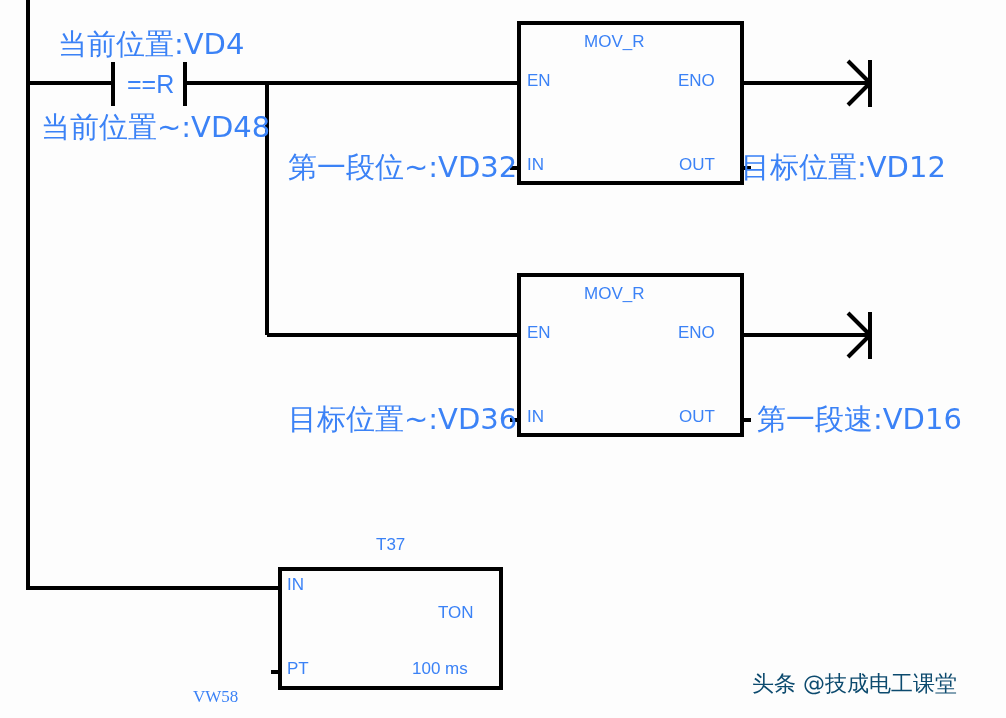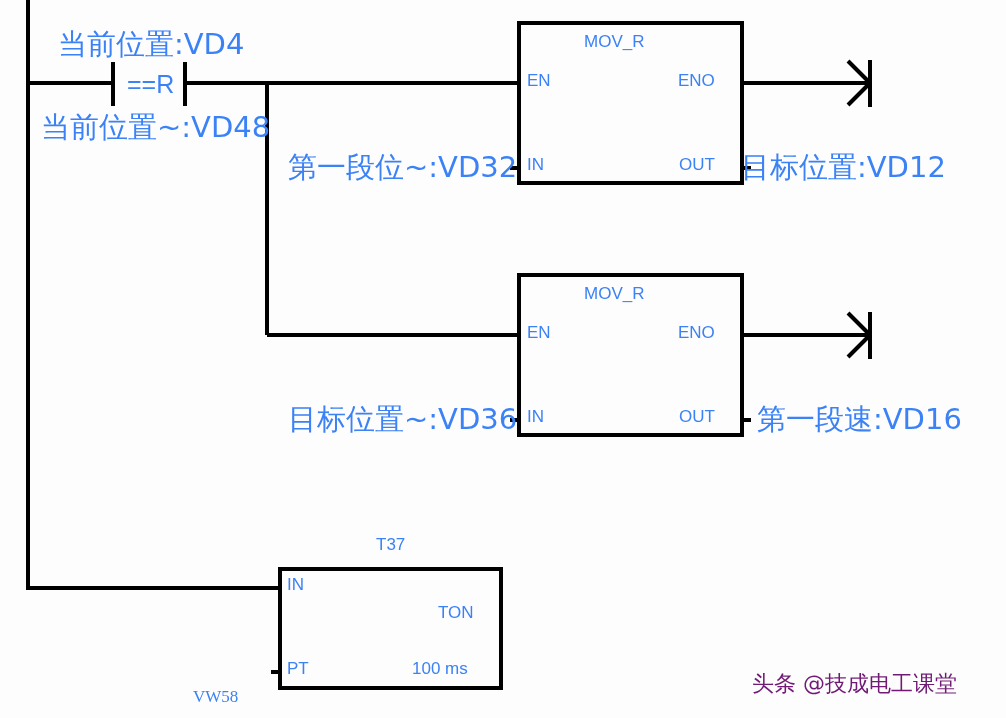--- a/index.html
+++ b/index.html
@@ -3,21 +3,21 @@
 <meta charset="utf-8">
 <style>
   html,body{margin:0;padding:0;background:#fdfdfd;}
   body{width:1006px;height:718px;position:relative;overflow:hidden;
        font-family:"Liberation Sans","DejaVu Sans",sans-serif;color:#000;}
   svg{position:absolute;left:0;top:0;}
   .t{position:absolute;white-space:nowrap;line-height:1;color:#3b82f6;}
   .big{font-size:17px;}
   .cn{font-size:29px;font-family:"DejaVu Sans",sans-serif;}
   .mid{font-size:25px;}
-  .wm{font-size:22px;color:#701a75;font-family:"DejaVu Sans",sans-serif;}
+  .wm{font-size:22px;color:#0c4a6e;font-family:"DejaVu Sans",sans-serif;}
 </style>
 </head>
 <body>
 
 <svg width="1006" height="718">
   <g stroke="#000" stroke-width="4" fill="none">
 
     <line x1="28" y1="0" x2="28" y2="590"></line>
 
     <line x1="28" y1="83" x2="113" y2="83"></line>

